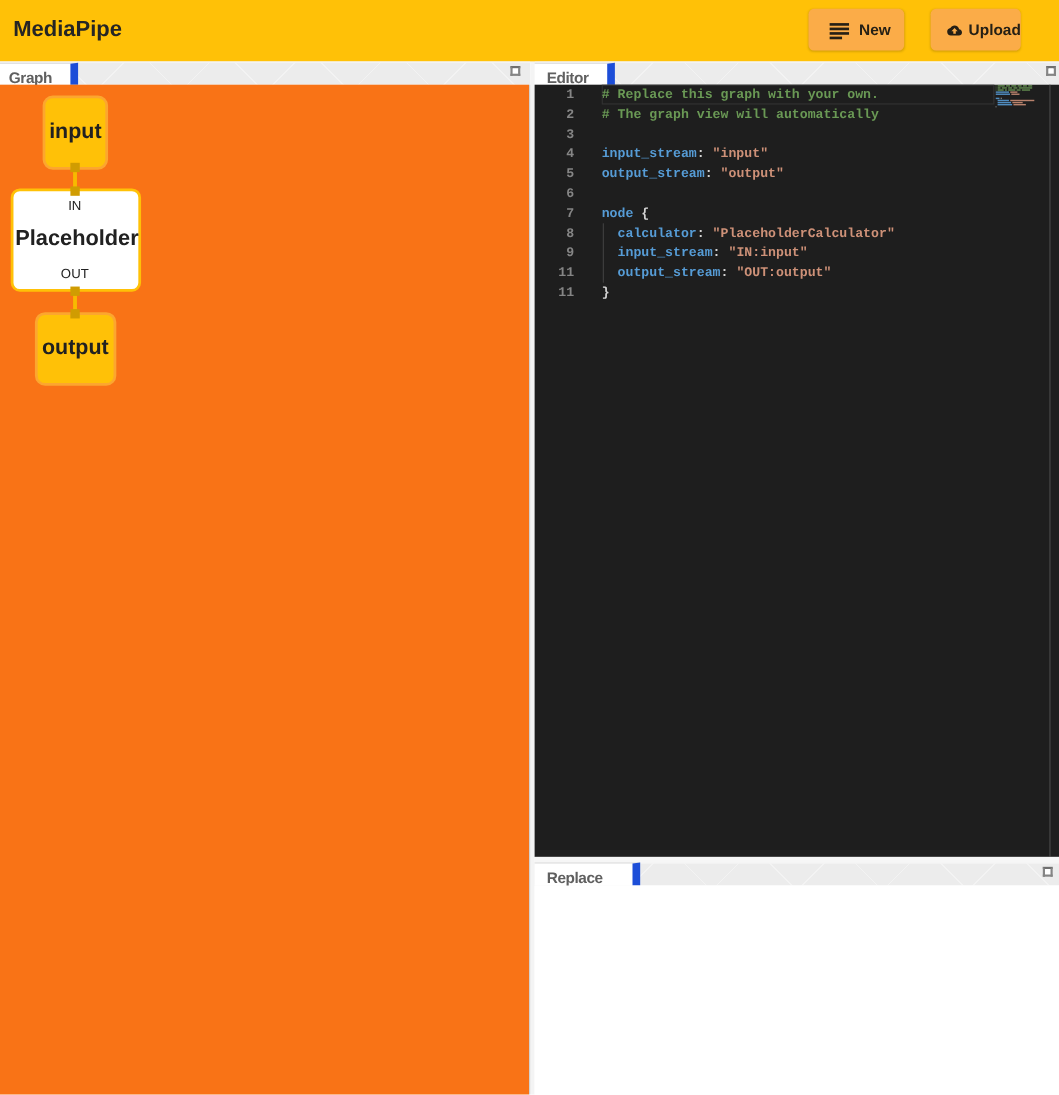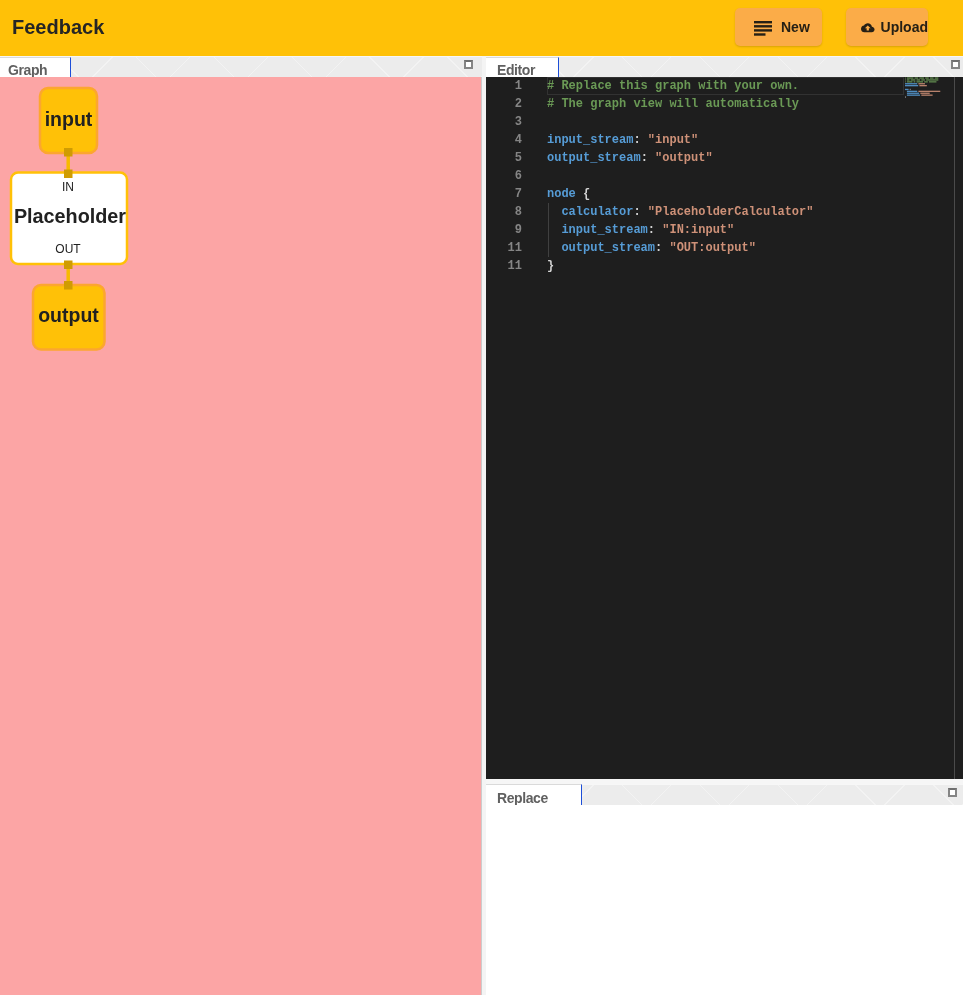--- a/index.html
+++ b/index.html
@@ -20,28 +20,28 @@
   #btn-upload svg { margin-right:6px; }
 
   
   .strip { position:absolute; background:#ececec; border-top:1px solid #f7f7f7;
     background-image:
       repeating-linear-gradient(45deg, rgba(255,255,255,0.38) 0px, rgba(255,255,255,0.38) 1px, transparent 1px, transparent 55px),
       repeating-linear-gradient(-45deg, rgba(255,255,255,0.38) 0px, rgba(255,255,255,0.38) 1px, transparent 1px, transparent 55px);
   }
   .tab { position:absolute; background:#fff; color:#606060; font-size:14px; font-weight:bold; letter-spacing:-0.4px;
     padding-left:11px; padding-top:5px; display:flex; align-items:center;
-    border-top:1px solid #dadada; border-right:1px solid #1d4ed8; }
+    border-top:1px solid #dadada; border-right:7px solid #1d4ed8; }
   .maxicon { position:absolute; width:9px; height:9px; border:2px solid #858585; border-top-color:#6f6f6f; background:#fff; }
 
   
   #left-strip { left:0; top:56px; width:482px; height:21px; }
   #tab-graph { left:0; top:57px; width:71px; height:20px; padding-left:8px; }
   #left-max { left:464px; top:60px; }
-  #graph-content { position:absolute; left:0; top:77px; width:481px; height:918px; background:#fca5a5; }
+  #graph-content { position:absolute; left:0; top:77px; width:481px; height:918px; background:#f97316; }
 
   
   #vsplit { position:absolute; left:482px; top:56px; width:4px; height:939px; background:#f4f4f4; }
   #vborder { position:absolute; left:481px; top:77px; width:1px; height:918px; background:#cccccc; }
   #hsplit { position:absolute; left:486px; top:779px; width:477px; height:5px; background:#f6f6f6; }
 
   
   #ed-strip { left:486px; top:56px; width:477px; height:21px; }
   #tab-editor { left:486px; top:57px; width:73px; height:20px; }
   #ed-max { left:951px; top:60px; }
@@ -61,21 +61,21 @@
   
   #fb-strip { left:486px; top:784px; width:477px; height:21px; }
   #tab-feedback { left:486px; top:784px; width:96px; height:21px; }
   #fb-max { left:948px; top:788px; }
   #fb-content { position:absolute; left:486px; top:805px; width:477px; height:190px; background:#fff; }
 </style>
 </head>
 <body>
 
 <div id="header">
-  <div id="title">Feedback</div>
+  <div id="title">MediaPipe</div>
   <div class="hbtn" id="btn-new">
     <svg width="18" height="16" viewBox="0 0 18 16" fill="#262015">
       <rect x="0" y="0" width="18" height="2.4"></rect>
       <rect x="0" y="4.1" width="18" height="2.4"></rect>
       <rect x="0" y="8.2" width="18" height="2.4"></rect>
       <rect x="0" y="12.3" width="11.5" height="2.4"></rect>
     </svg>New
   </div>
   <div class="hbtn" id="btn-upload">
     <svg width="24" height="17" viewBox="0 0 24 17" fill="#262015">

